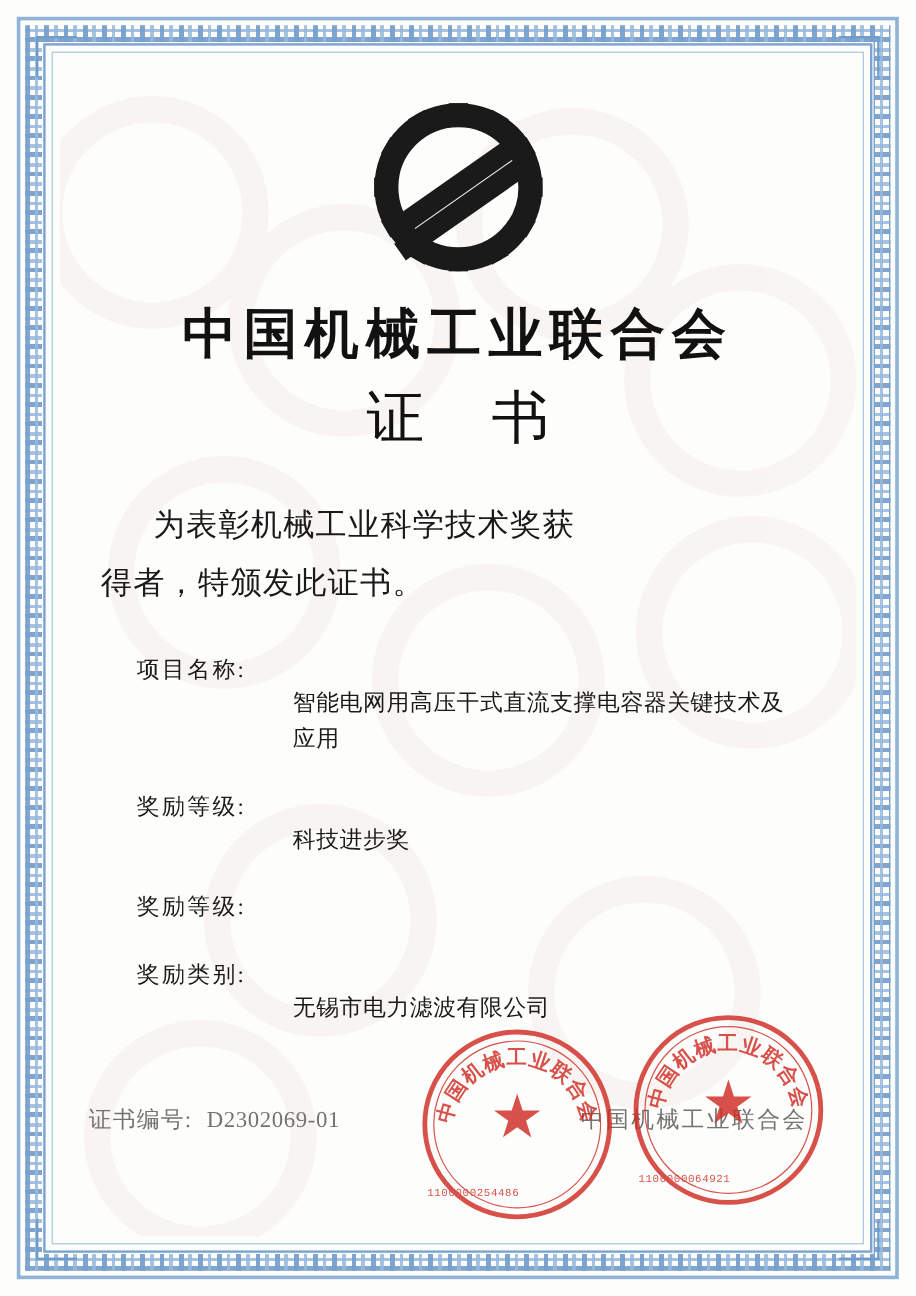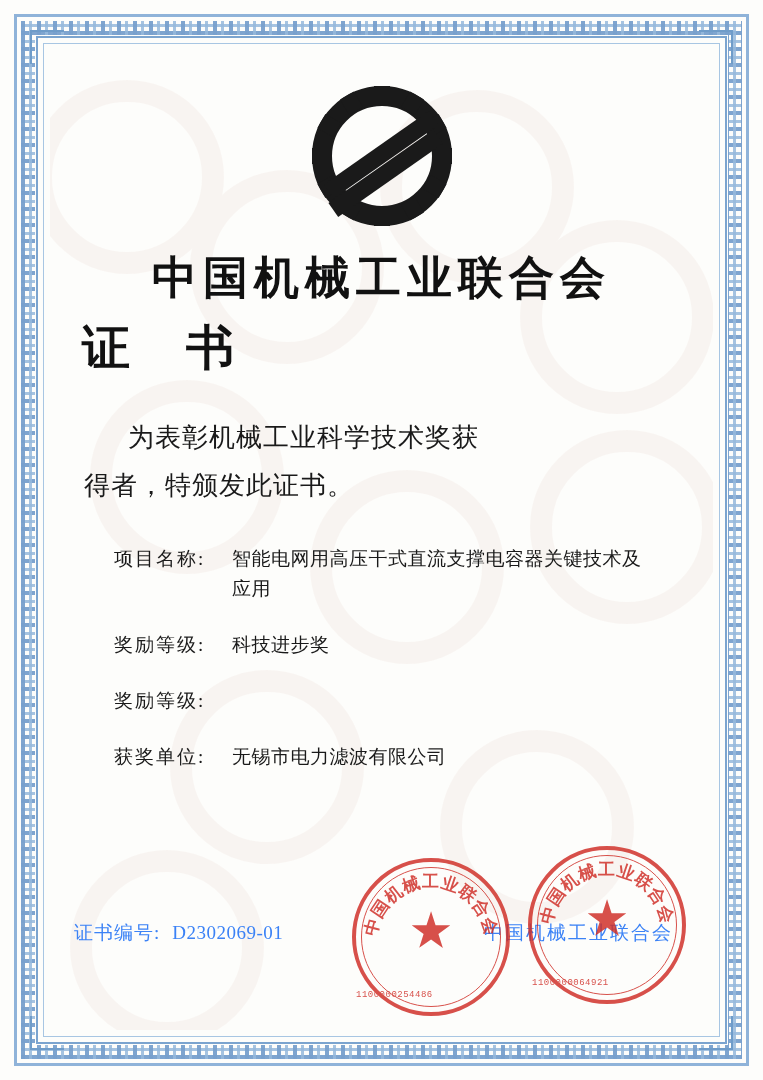--- a/index.html
+++ b/index.html
@@ -124,23 +124,24 @@
   .title-main {
     text-align: center;
     font-size: 45px;
     letter-spacing: 6px;
     font-weight: bold;
     color: #111;
     margin-top: 14px;
     font-family: "Liberation Serif", "DejaVu Serif", serif;
   }
   .title-sub {
+    text-align: center;
     font-size: 48px;
     letter-spacing: 22px;
-    font-weight: bold;
+    font-weight: normal;
     color: #111;
     margin-top: 8px;
     text-indent: 22px;
   }
 
   .citation {
     margin: 34px 24px 0 24px;
     font-size: 26px;
     line-height: 48px;
     color: #1a1a1a;
@@ -154,41 +155,43 @@
     margin: 34px 0 0 54px;
     width: 540px;
   }
   .field-row {
     display: flex;
     align-items: flex-start;
     margin-bottom: 26px;
     font-size: 19px;
     color: #1a1a1a;
     line-height: 30px;
+    gap: 12px;
   }
   .field-label {
     width: 118px;
     flex: 0 0 118px;
     letter-spacing: 2px;
   }
   .field-value {
     flex: 1;
     letter-spacing: 0.5px;
+    margin-top: 28px;
   }
 
   .footer {
     position: absolute;
     left: 14px;
     right: 6px;
     bottom: 78px;
     display: flex;
     justify-content: space-between;
     align-items: flex-end;
     font-size: 19px;
-    color: #3b82f6;
+    color: #737373;
   }
   .cert-no {
     letter-spacing: 1px;
     white-space: nowrap;
   }
   .cert-no .num { margin-left: 12px; letter-spacing: 0.5px; }
   .cert-date {
     letter-spacing: 2px;
     white-space: nowrap;
     margin-right: 24px;
@@ -330,21 +333,21 @@
         <div class="field-value">智能电网用高压干式直流支撑电容器关键技术及应用</div>
       </div>
       <div class="field-row">
         <div class="field-label">奖励等级:</div>
         <div class="field-value">科技进步奖</div>
       </div>
       <div class="field-row">
         <div class="field-label">奖励等级:</div>
       </div>
       <div class="field-row">
-        <div class="field-label">获奖单位:</div>
+        <div class="field-label">奖励类别:</div>
         <div class="field-value">无锡市电力滤波有限公司</div>
       </div>
     </div>
 
     <div class="footer">
       <div class="cert-no">
         <span>证书编号:</span><span class="num">D2302069-01</span>
       </div>
       <div class="cert-date">中国机械工业联合会</div>
     </div>

